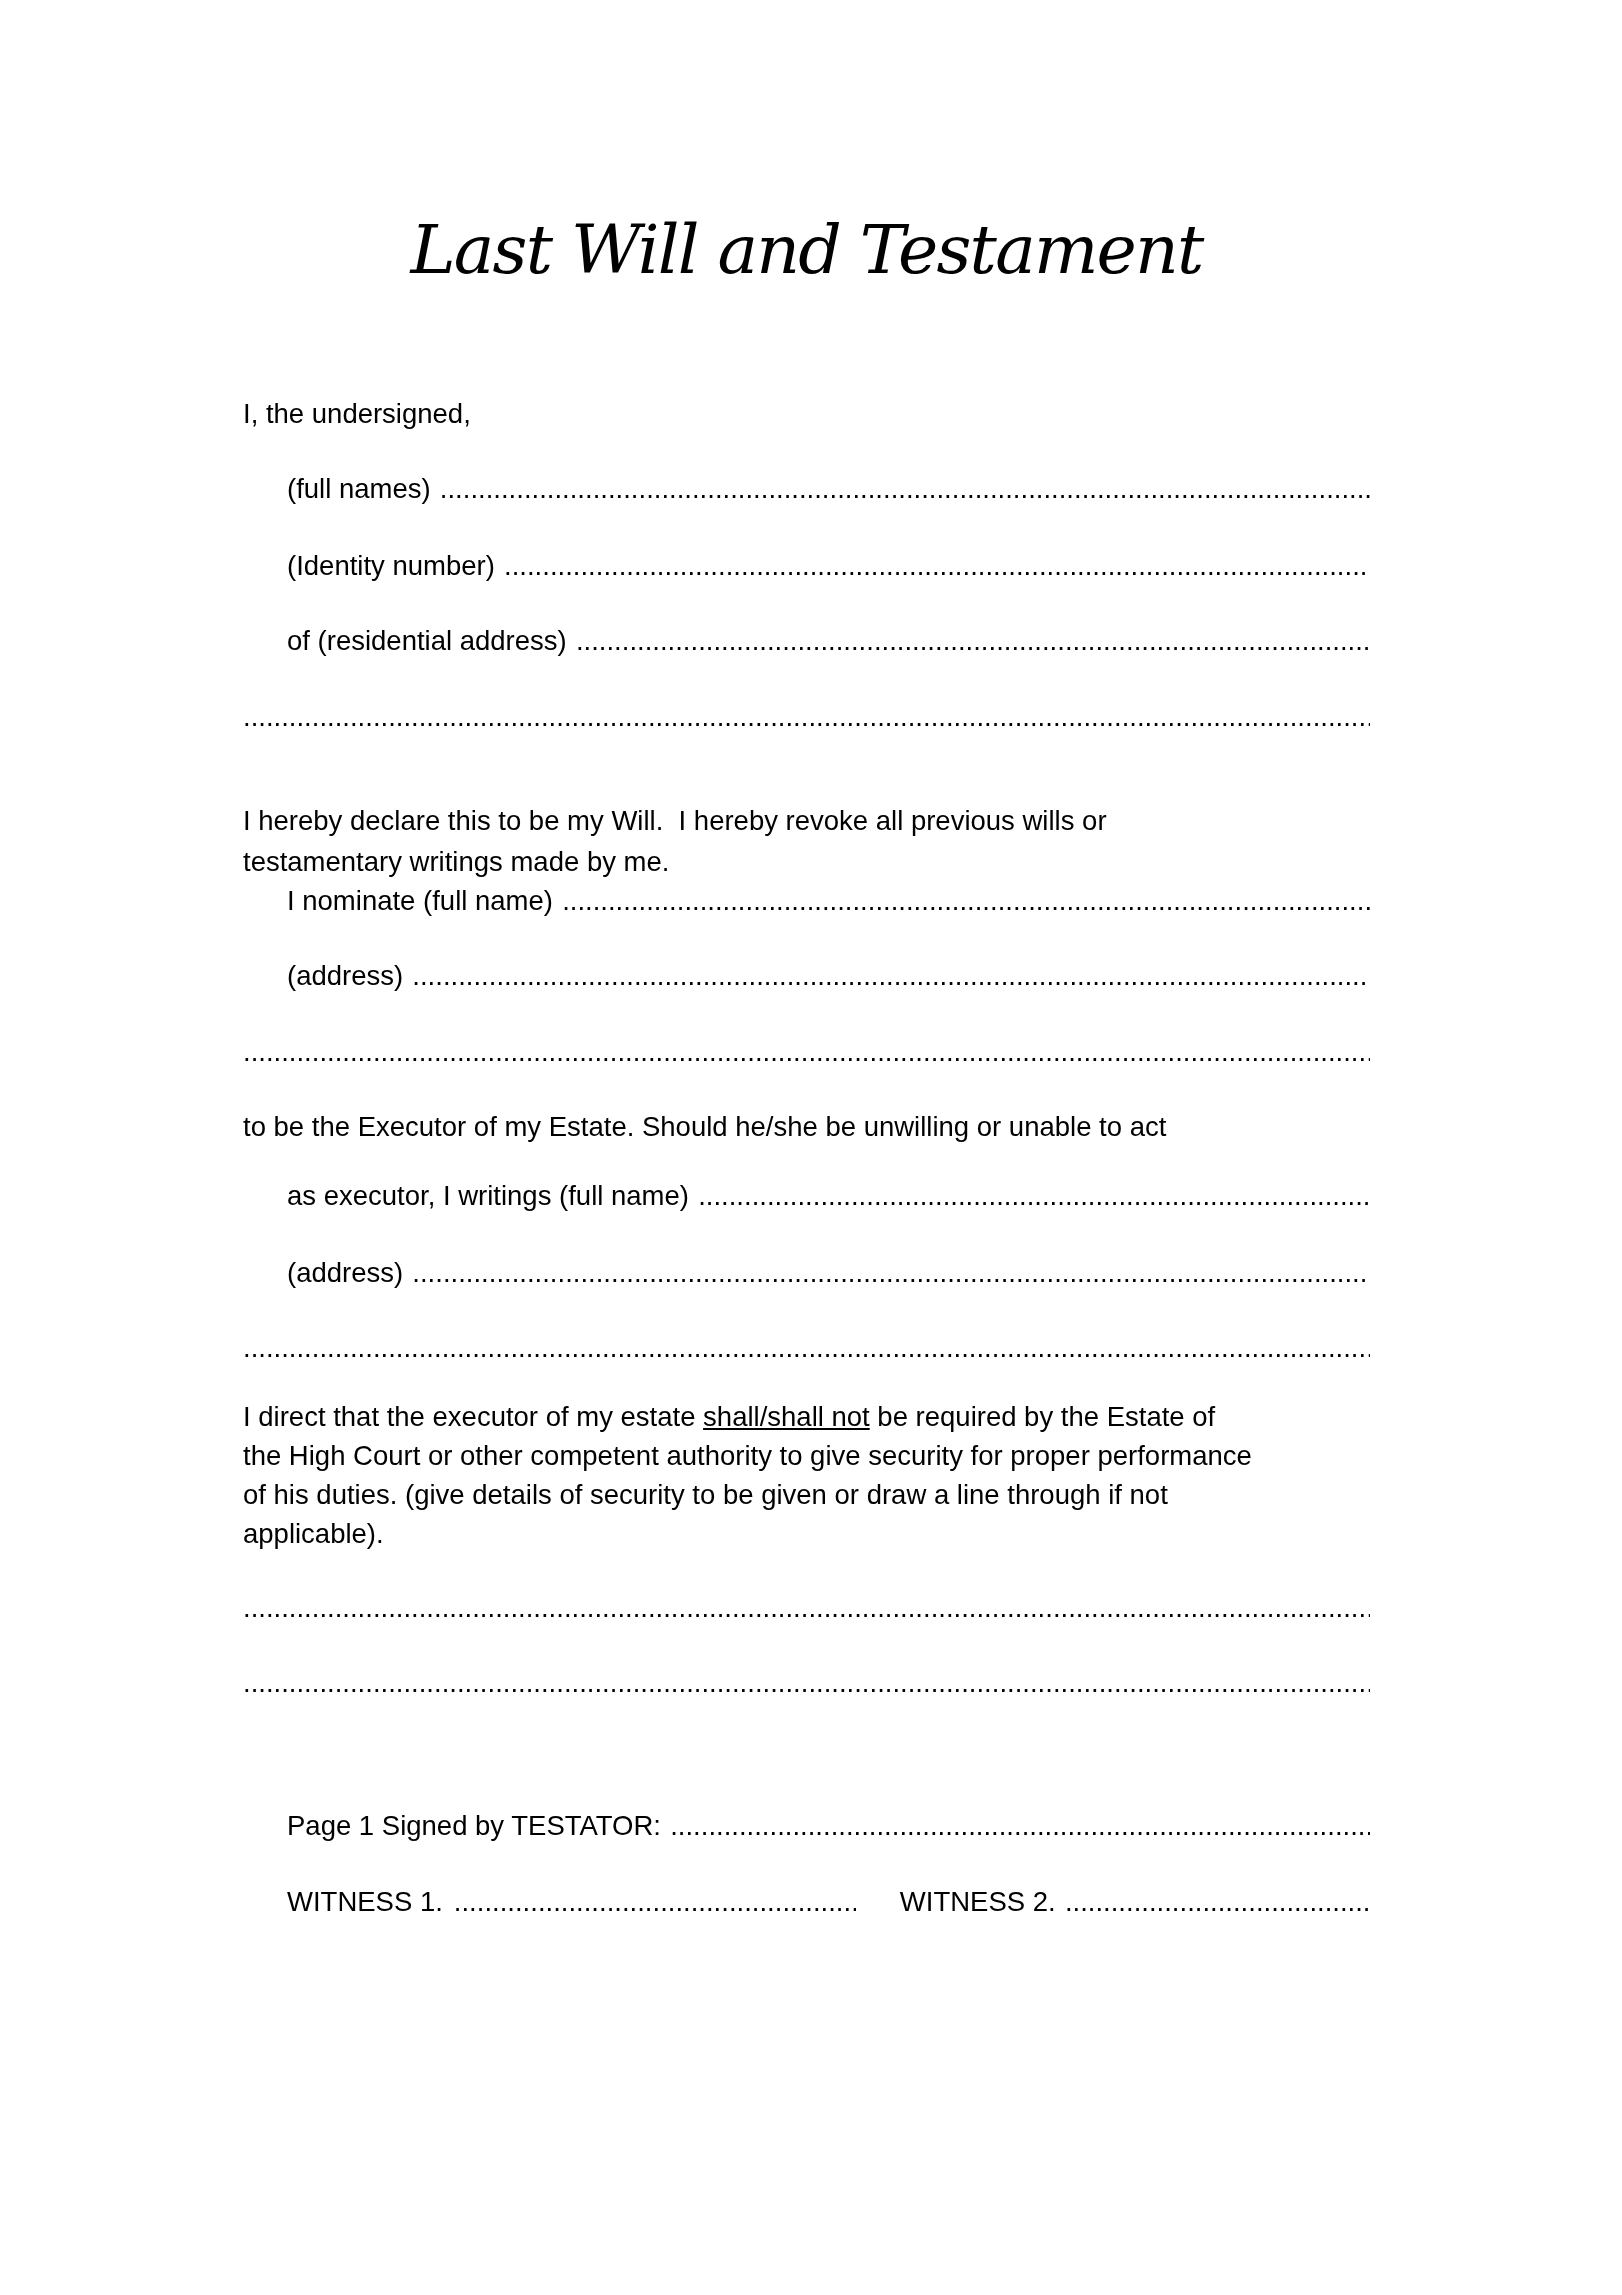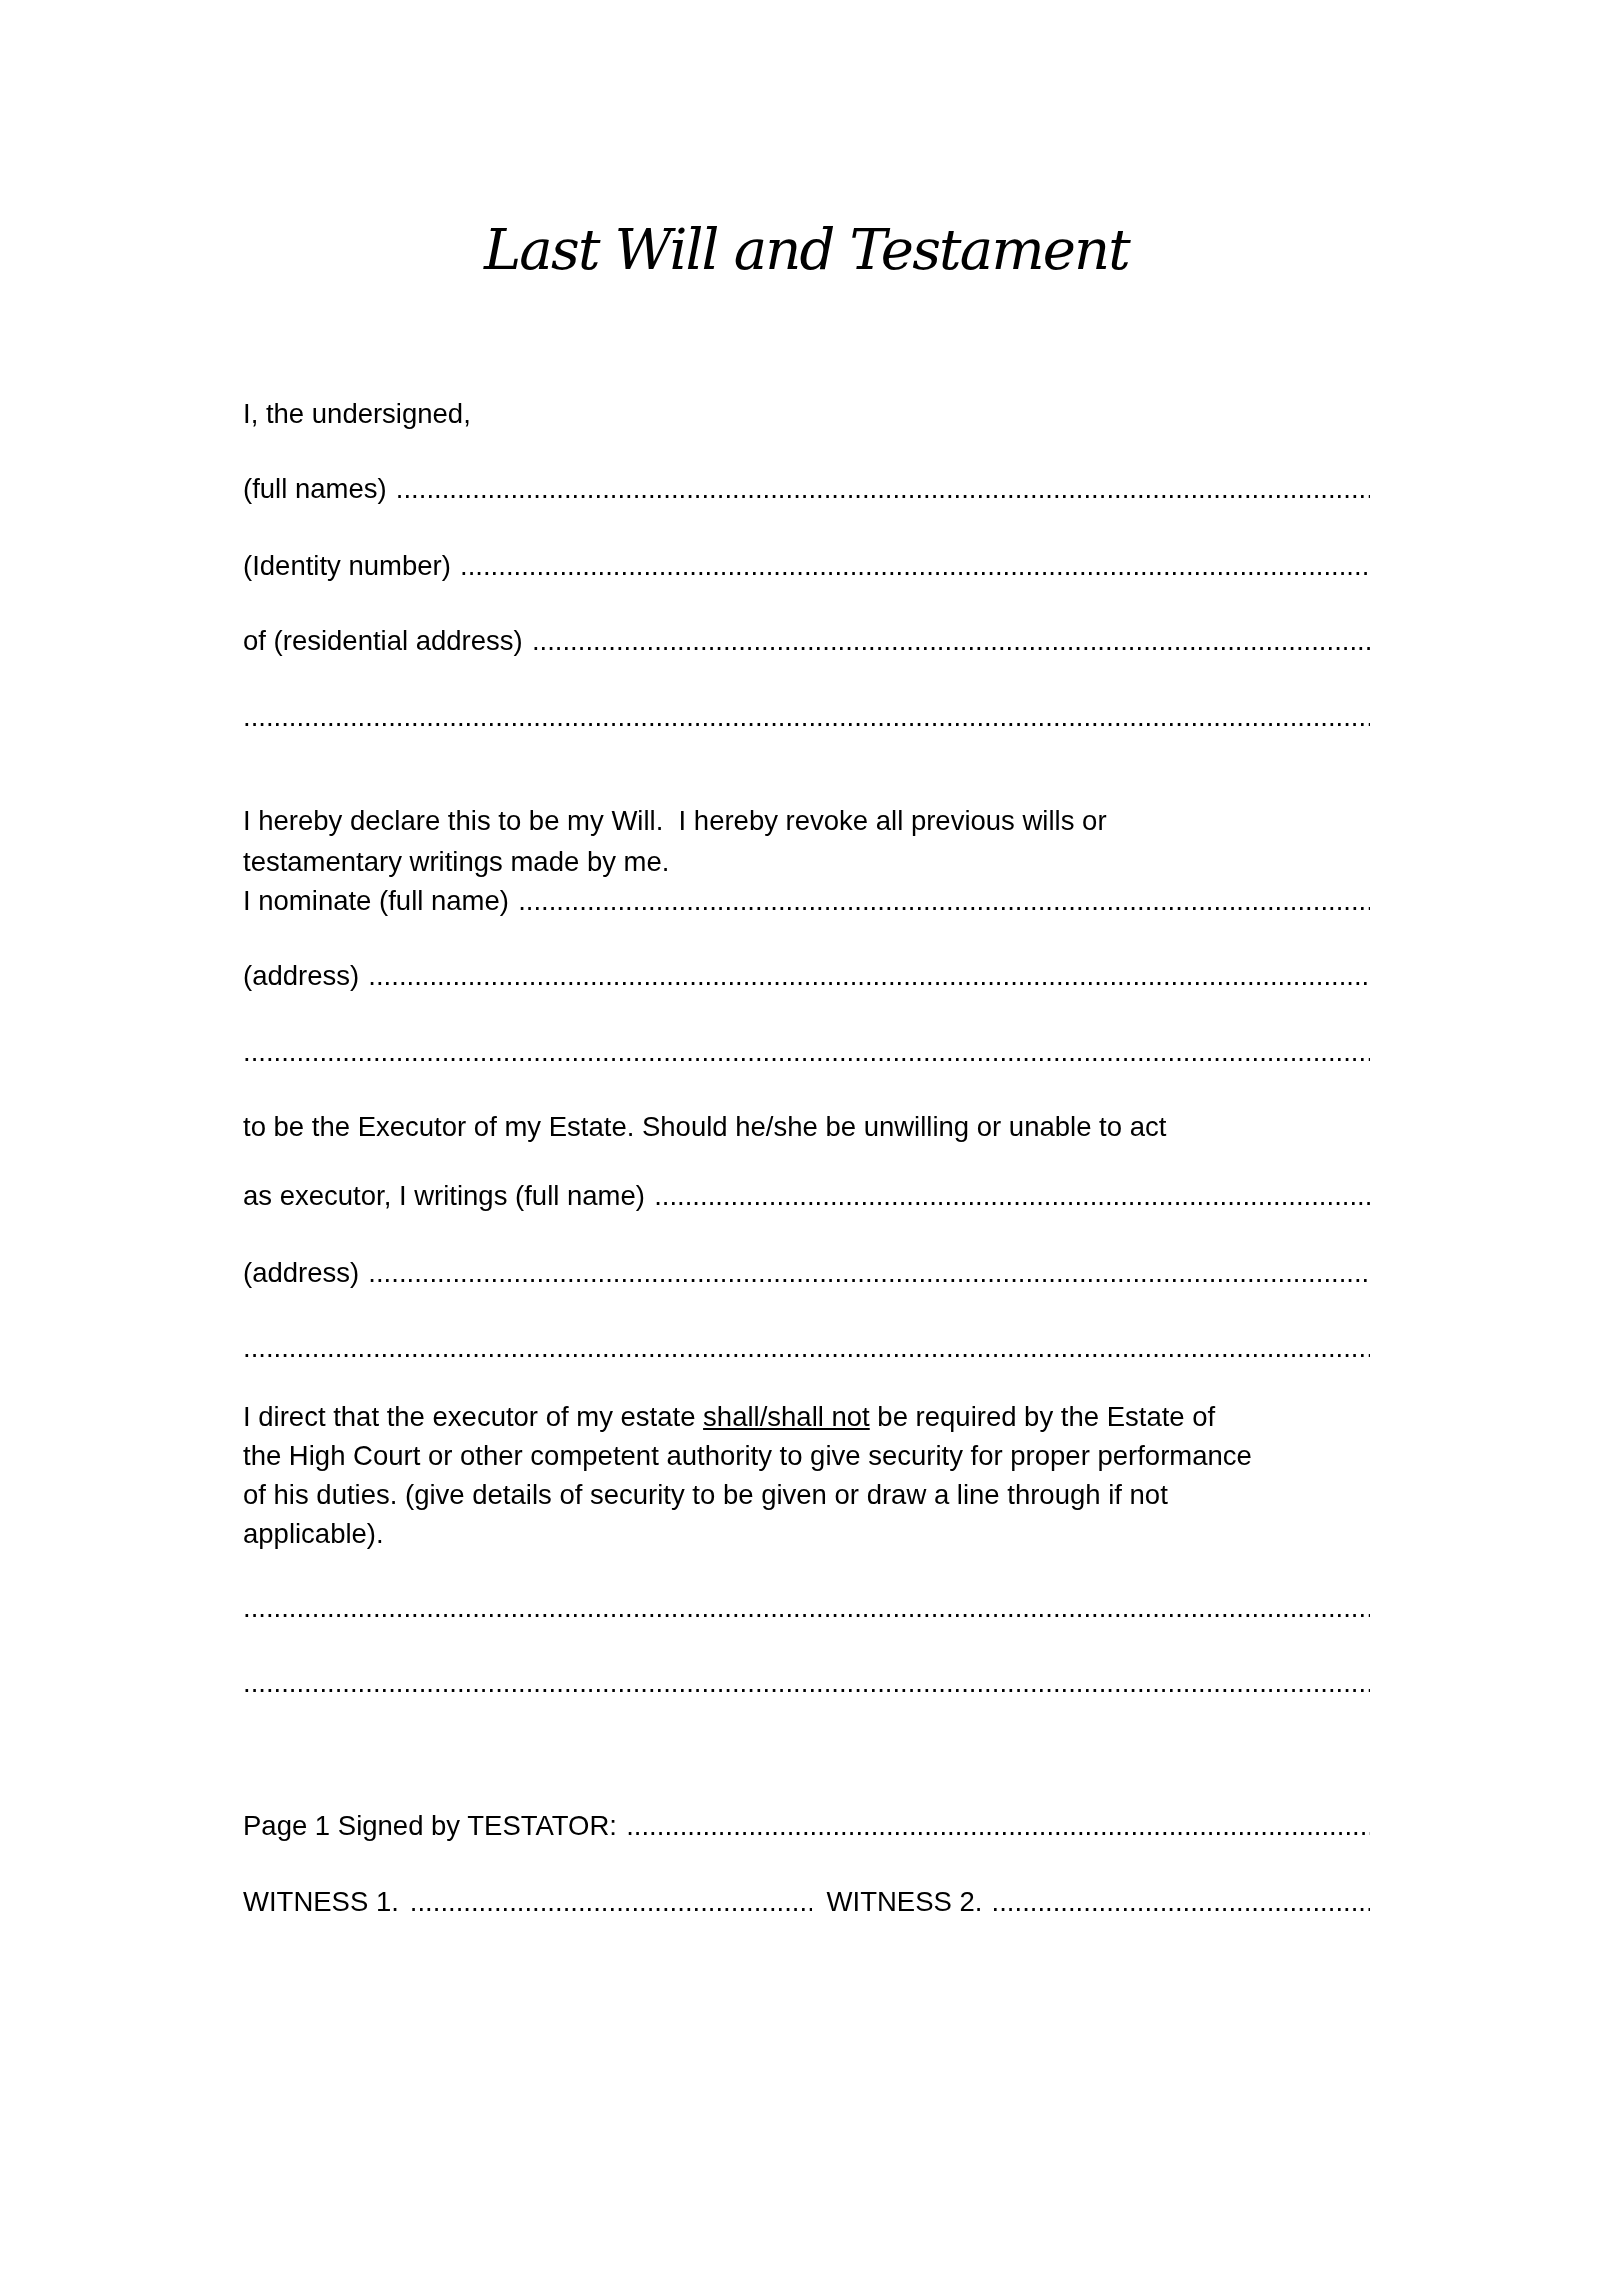--- a/index.html
+++ b/index.html
@@ -18,21 +18,21 @@
     overflow: hidden;
   }
   .doc-title {
     position: absolute;
     top: 208px;
     left: 243px;
     width: 1127px;
     text-align: center;
     font-family: "DejaVu Serif", "Liberation Serif", serif;
     font-style: italic;
-    font-size: 56px;
+    font-size: 68px;
     letter-spacing: -1.8px;
     line-height: 83px;
     white-space: nowrap;
   }
   .line {
     position: absolute;
     left: 243px;
     width: 1127px;
     line-height: 41px;
     white-space: nowrap;
@@ -46,20 +46,21 @@
   }
   .para.tight .pline { line-height: 39px; }
   .dotted {
     display: flex;
     align-items: baseline;
   }
   .dotted .label {
     flex: 0 0 auto;
     white-space: pre;
     padding-right: 9.2px;
+    margin-left: 44px;
   }
   .dotted .fill {
     flex: 1 1 0;
     min-width: 0;
     white-space: nowrap;
     overflow: hidden;
   }
   .fill-fixed {
     flex: 0 0 auto !important;
     width: 402px;

